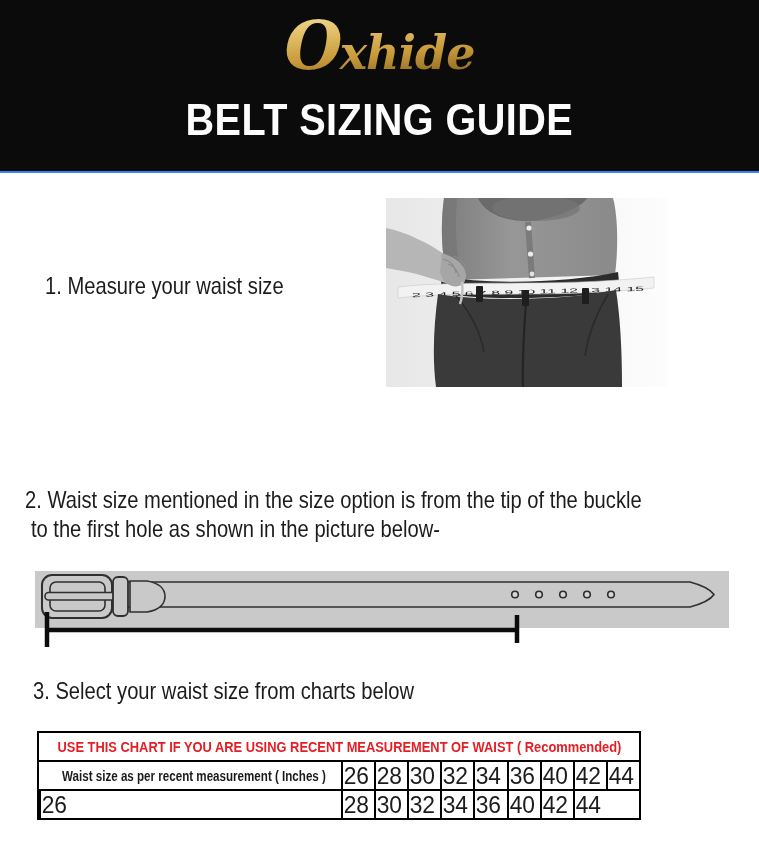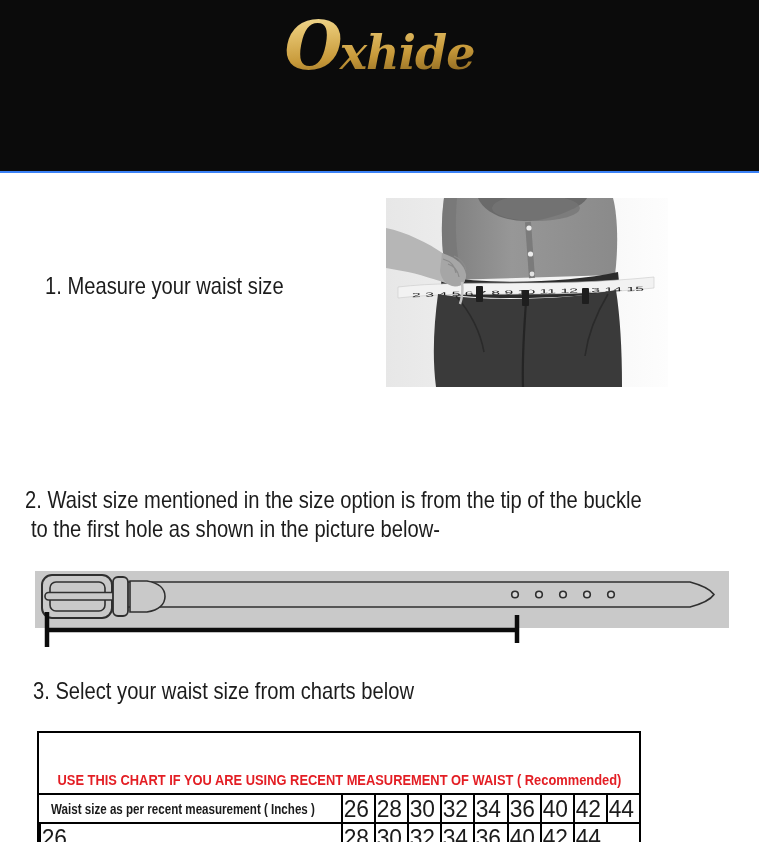--- a/index.html
+++ b/index.html
@@ -52,48 +52,51 @@
   .photo-svg{position:absolute;left:386px;top:198px;width:282px;height:189px;}
   .belt-svg{position:absolute;left:0;top:555px;width:759px;height:110px;}
 
   
   .sizing-table{
     position:absolute;left:37px;top:731px;width:604px;
     border:2px solid #000;background:#fff;box-sizing:border-box;
   }
   .t-head{
     height:27px;border-bottom:2px solid #000;
-    display:flex;align-items:center;justify-content:center;margin-top:33px;
+    display:flex;align-items:center;justify-content:center;
   }
   .t-head span{
     display:inline-block;color:#e31e24;font-weight:bold;font-size:14px;
     white-space:nowrap;transform:scaleX(0.92);
   }
   .t-row{display:grid;grid-template-columns:302px repeat(9,1fr);height:27px;}
   .t-row + .t-row{border-top:2px solid #000;}
   .t-label{
-    display:flex;align-items:center;padding-left:12px;overflow:visible;
+    display:flex;align-items:center;padding-left:23px;overflow:visible;
   }
   .t-label span{
     display:inline-block;font-weight:bold;font-size:14.5px;white-space:nowrap;
     transform:scaleX(0.8);transform-origin:left center;
   }
   .t-cell{
     border-left:2px solid #000;display:flex;align-items:center;justify-content:flex-start;
   }
   .t-cell span{font-size:24px;display:inline-block;transform:scaleX(0.95);}
 </style>
 </head>
 <body>
 
 <div class="canvas">
 
   <div class="header">
     <div class="brand">
       <span class="brand-text">Oxhide</span>
+    </div>
+    <div class="page-title">
+      <span>BELT SIZING GUIDE</span>
     </div>
   </div>
 
   <div class="instr step1">1. Measure your waist size</div>
 
   <svg class="photo-svg" viewBox="0 0 282 189" aria-hidden="true">
     <defs>
       <linearGradient id="pbg" x1="0" y1="0" x2="1" y2="0">
         <stop offset="0" stop-color="#e7e7e7"></stop>
         <stop offset="0.55" stop-color="#f3f3f3"></stop>

